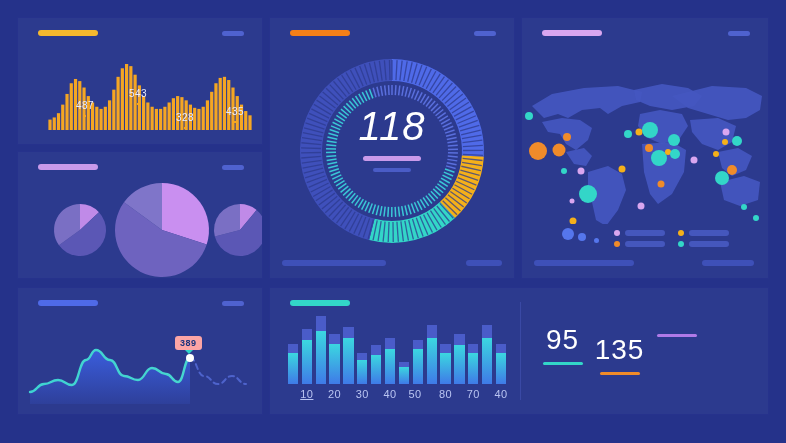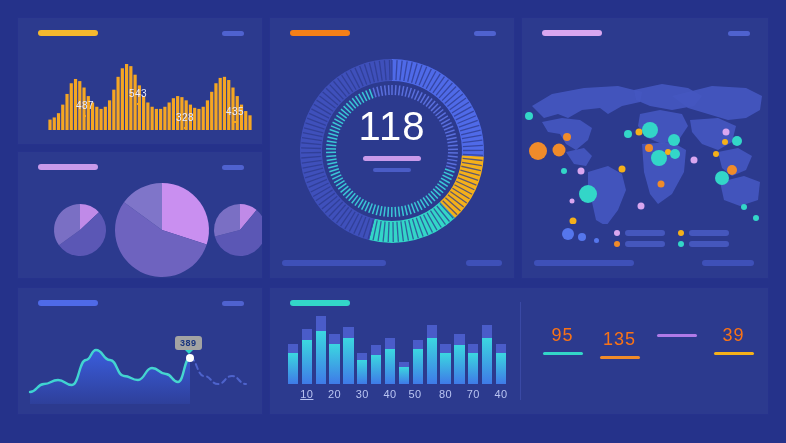--- a/index.html
+++ b/index.html
@@ -31,40 +31,40 @@
   .comb-label{
     position:absolute;font-size:10px;color:#e8ecff;letter-spacing:.5px;
     transform:translateX(-50%);
   }
   .comb-dot{position:absolute;width:2px;height:2px;background:#f5a623;transform:translateX(-50%);}
 
   
   #p2{left:18px;top:152px;width:244px;height:126px;}
 
   
-  #p3{left:270px;top:18px;width:244px;height:260px;}
+  #p3{left:270px;top:18px;width:244px;height:260px;font-style:italic;}
   #donutWrap{position:absolute;left:0;top:18px;width:244px;height:230px;}
   .donut-value{
     position:absolute;left:0;right:0;top:86px;text-align:center;
     font-size:40px;color:#ffffff;font-weight:300;letter-spacing:1px;
   }
   .donut-sub1{position:absolute;left:50%;top:138px;width:58px;height:5px;margin-left:-29px;border-radius:3px;background:#c99aea;}
   .donut-sub2{position:absolute;left:50%;top:150px;width:38px;height:4px;margin-left:-19px;border-radius:3px;background:#4a5cc6;}
 
   
   #p4{left:522px;top:18px;width:246px;height:260px;}
   .legend-row{position:absolute;display:flex;align-items:center;gap:5px;}
   .legend-dot{width:6px;height:6px;border-radius:50%;}
   .legend-bar{height:6px;border-radius:3px;background:#4557bd;}
   .size-dot{position:absolute;border-radius:50%;background:#5576ec;}
 
   
   #p5{left:18px;top:288px;width:244px;height:126px;}
   .tooltip{
-    position:absolute;background:#a3a3a3;color:#17327d;border-radius:3px;
+    position:absolute;background:#fca5a5;color:#17327d;border-radius:3px;
     font-size:9px;padding:2px 5px;letter-spacing:.5px;font-weight:bold;
   }
   .tooltip:after{
     content:"";position:absolute;left:50%;margin-left:-3px;bottom:-4px;
     border-left:4px solid transparent;border-right:4px solid transparent;
     border-top:4px solid #2fd4c8;
   }
   .line-pt{position:absolute;width:8px;height:8px;border-radius:50%;background:#fff;}
 
   
@@ -72,21 +72,21 @@
   .bar-axis{
     position:absolute;font-size:11px;color:#b9c4f2;letter-spacing:.5px;
     transform:translateX(-50%);
   }
   .bar{position:absolute;bottom:0;}
   .bar-top{position:absolute;width:100%;background:#4a5cc9;}
   .bar-body{position:absolute;bottom:0;width:100%;
     background:linear-gradient(180deg,#3bd7e0 0%,#3f7ae8 100%);}
   .divider{position:absolute;width:1px;background:#3a49a5;}
   .kpi{position:absolute;text-align:center;}
-  .kpi-num{font-size:18px;color:#f97316;font-weight:300;line-height:1;letter-spacing:1px;}
+  .kpi-num{font-size:28px;color:#ffffff;font-weight:300;line-height:1;letter-spacing:1px;}
   .kpi-rule{margin:8px auto 0;width:40px;height:3px;border-radius:2px;}
 </style>
 </head>
 <body>
 
 <div id="stage">
 
   <div class="panel" id="p1">
     <div class="panel-accent" id="p1-accent" style="background: rgb(245, 184, 46); width: 60px;"></div>
     <div class="panel-chip"></div>
@@ -570,27 +570,23 @@
         <div class="bar-axis" style="left: 129px; top: 0px;">50</div>
         <div class="bar-axis" style="left: 159.562px; top: 0px;">80</div>
         <div class="bar-axis" style="left: 187.312px; top: 0px;">70</div>
         <div class="bar-axis" style="left: 215.062px; top: 0px;">40</div>
       </div>
     <div id="kpi-wrap" style="position: absolute; left: 264px; top: 38px; width: 228px; height: 70px;">
         <div class="kpi" style="left: 0px; top: 0px; width: 57px;">
           <div class="kpi-num">95</div>
           <div class="kpi-rule" style="background: rgb(51, 214, 200);"></div>
         </div>
-        <div class="kpi" style="left: 57px; top: 4px; width: 57px;">
+        <div class="kpi" style="left: 57px; top: 10px; width: 57px;">
           <div class="kpi-num">135</div>
           <div class="kpi-rule" style="background: rgb(240, 139, 42);"></div>
         </div>
         <div class="kpi" style="left: 114px; top: 0px; width: 57px;">
           <div class="kpi-rule" style="background: rgb(176, 122, 232);"></div>
         </div>
-        <div class="kpi" style="left: 171px; top: 0px; width: 57px;">
-          <div class="kpi-num">39</div>
-          <div class="kpi-rule" style="background: rgb(245, 176, 26);"></div>
-        </div>
       </div>
   </div>
 
 </div>
 
 </body></html>

